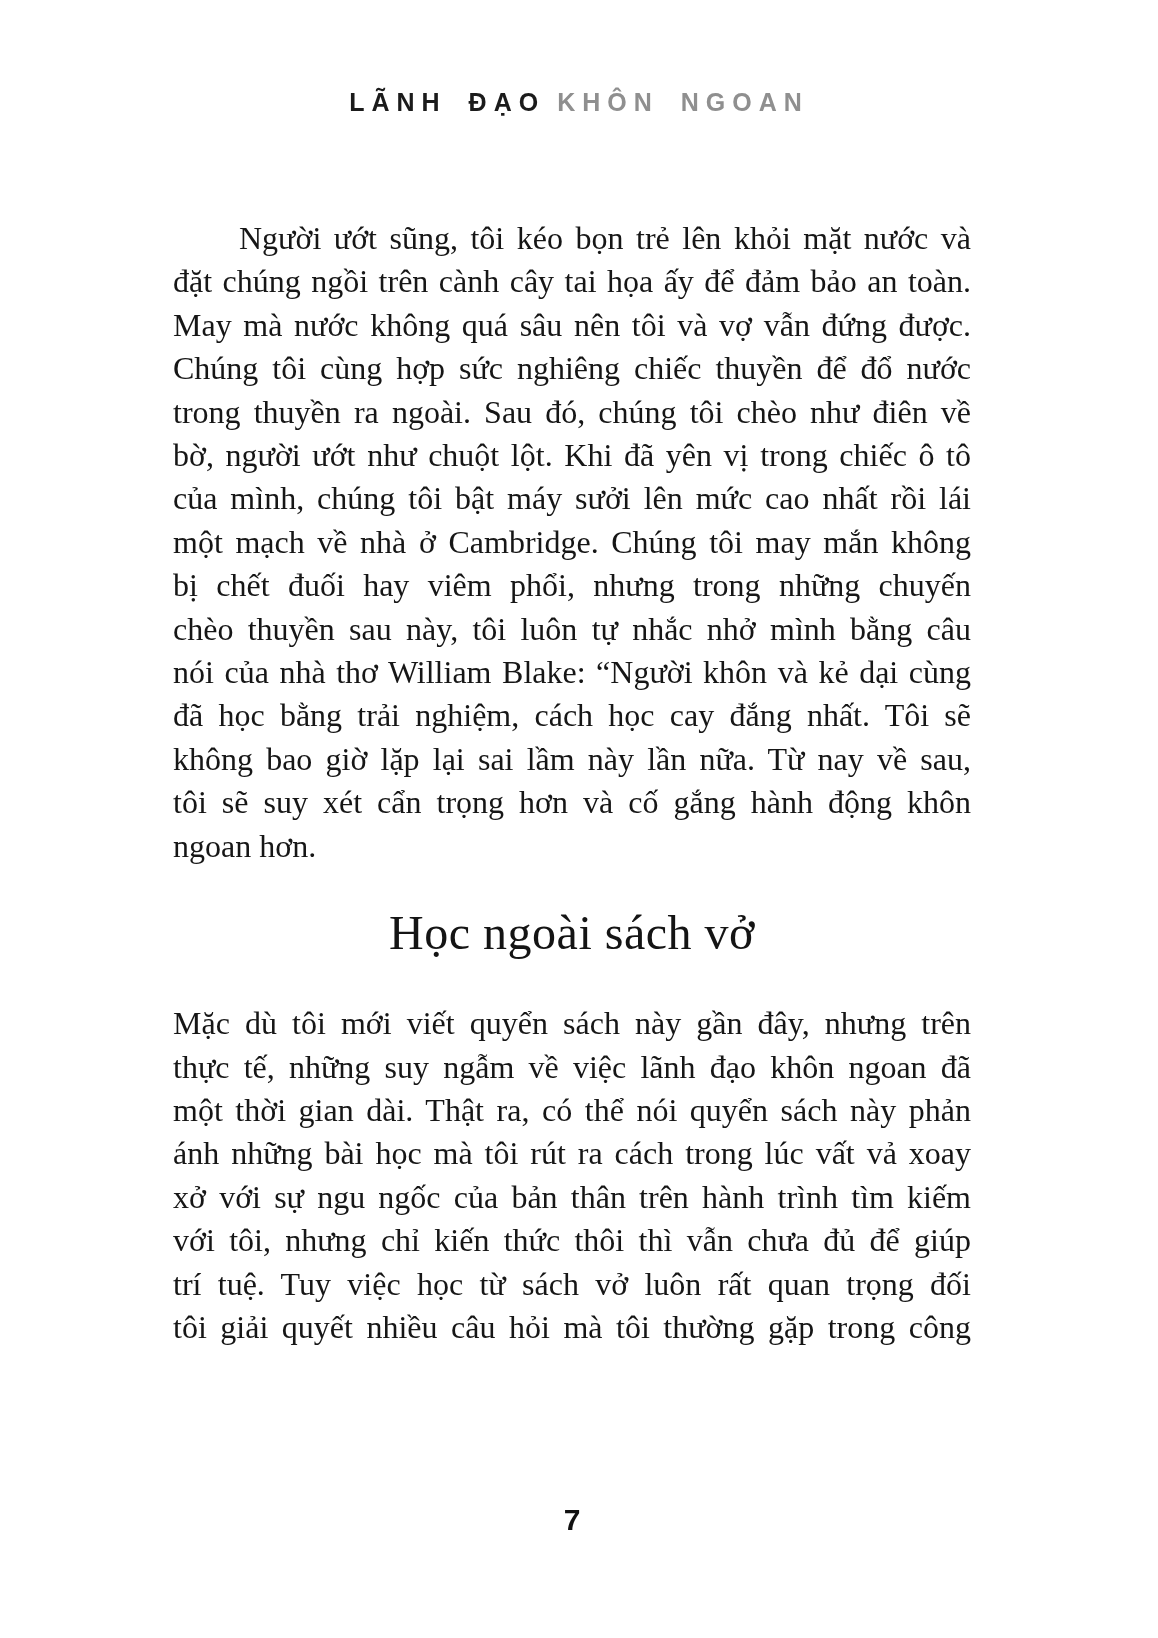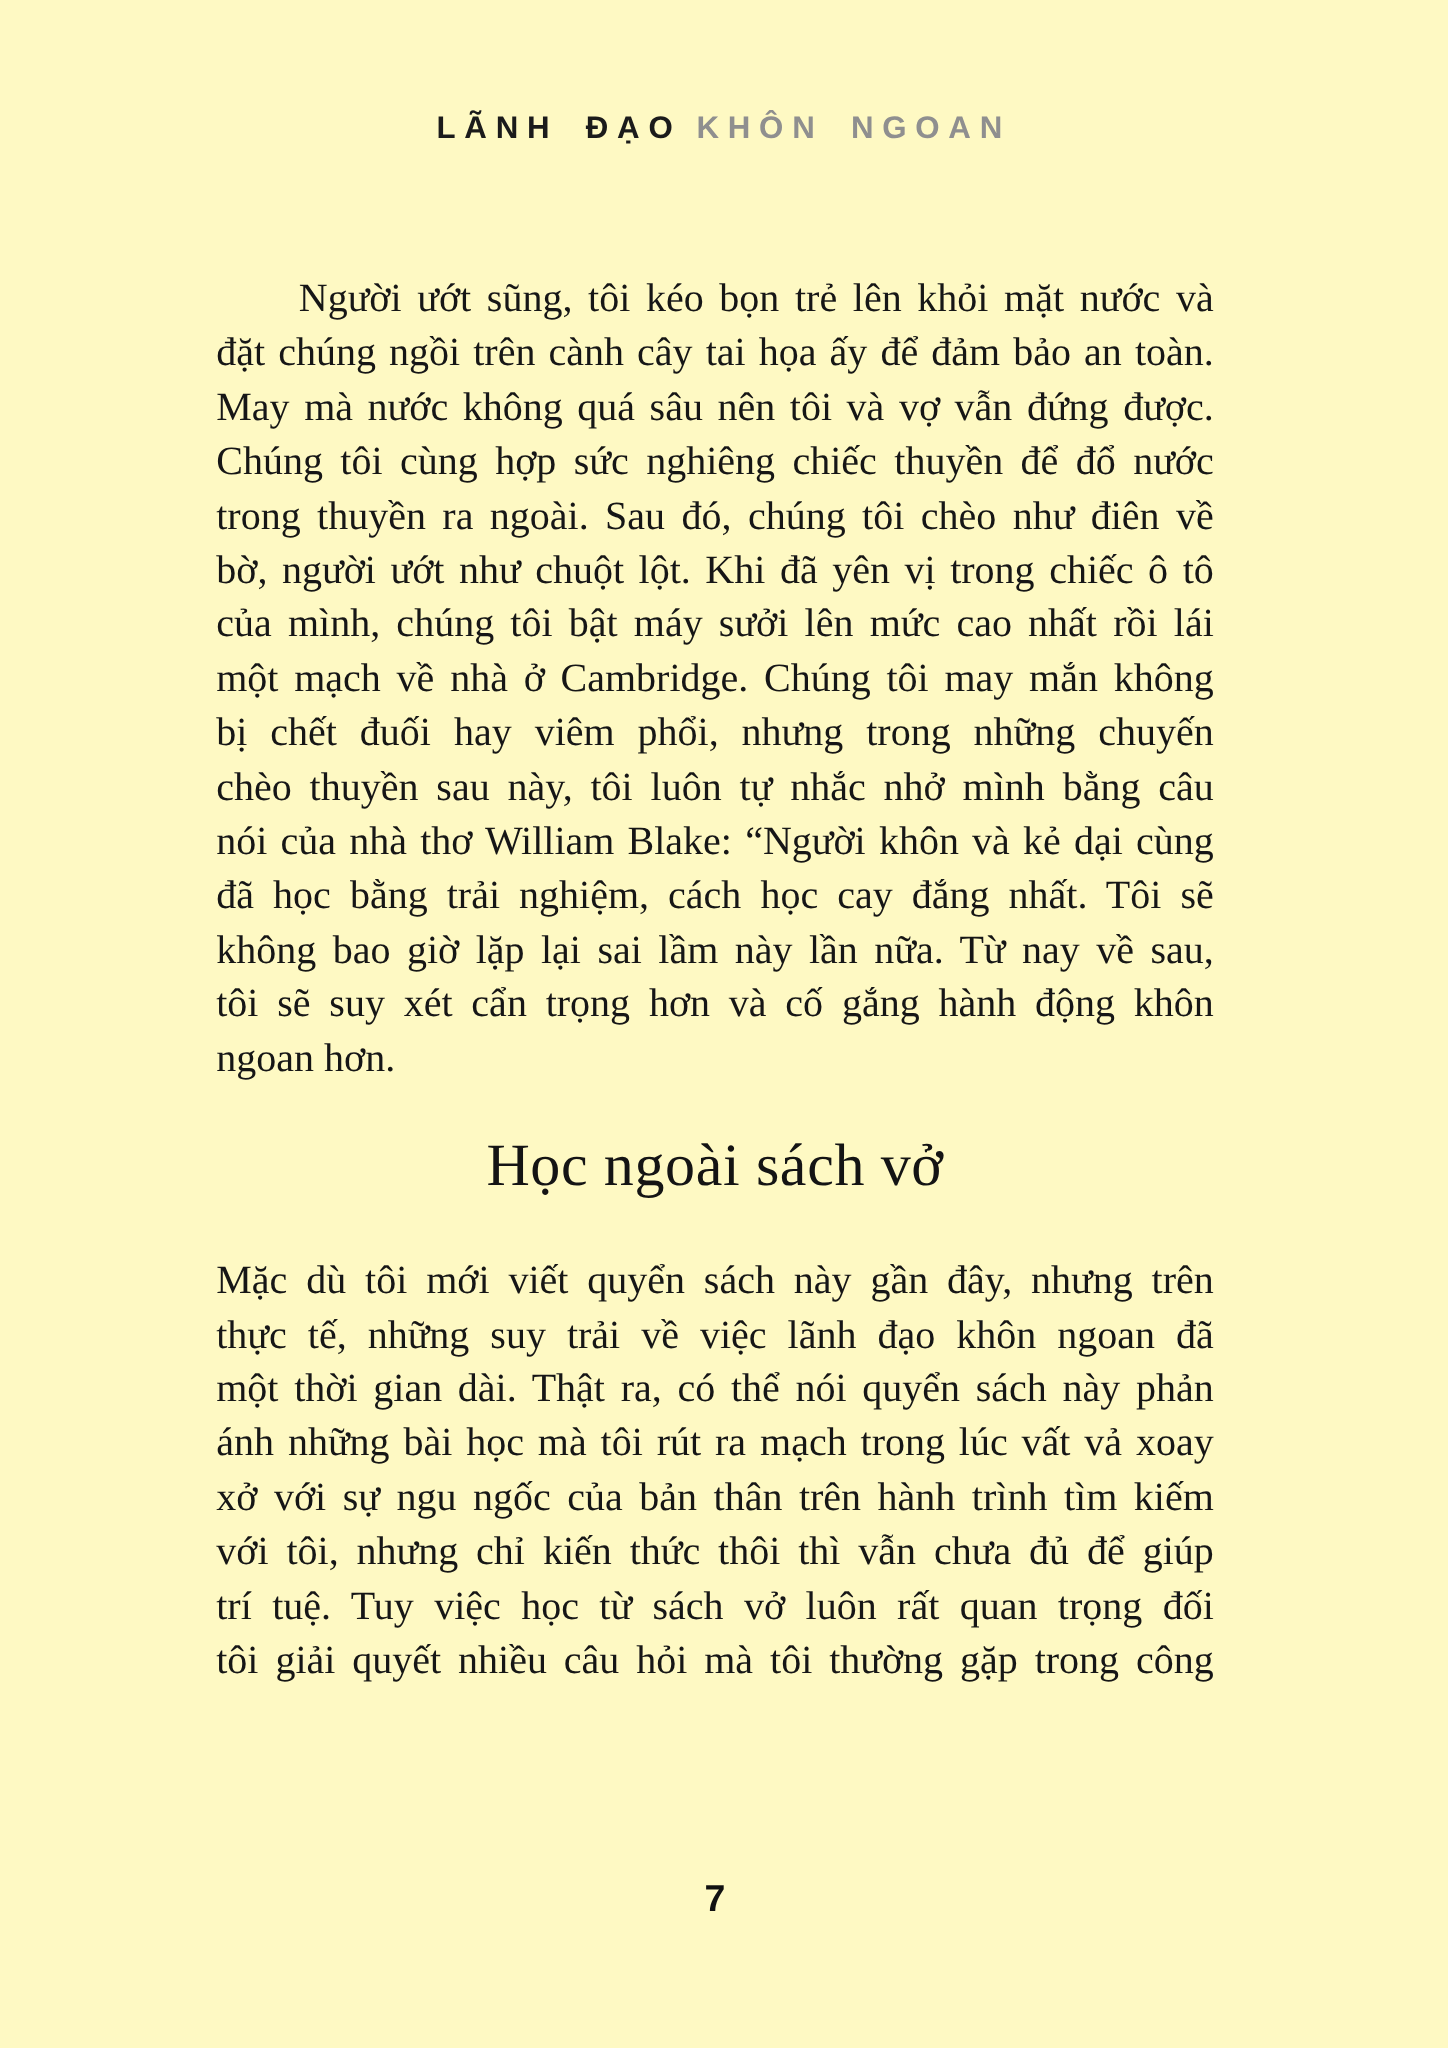--- a/index.html
+++ b/index.html
@@ -1,21 +1,21 @@
 <!DOCTYPE html>
 <html lang="vi"><head>
 <meta charset="utf-8">
 <style>
   html, body { margin: 0; padding: 0; background: #e9e9e9; }
   .page {
     position: relative;
     width: 1158px;
     height: 1638px;
     margin: 0 auto;
-    background: #fef9c3;
+    background: #ffffff;
     font-family: "Liberation Serif", "DejaVu Serif", serif;
     color: #161616;
     overflow: hidden;
   }
   .running-header {
     position: absolute;
     top: 88px;
     left: 0;
     right: 0;
     text-align: center;
@@ -93,23 +93,23 @@
       <div class="line">đã học bằng trải nghiệm, cách học cay đắng nhất. Tôi sẽ</div>
       <div class="line">không bao giờ lặp lại sai lầm này lần nữa. Từ nay về sau,</div>
       <div class="line">tôi sẽ suy xét cẩn trọng hơn và cố gắng hành động khôn</div>
       <div class="line last-left">ngoan hơn.</div>
     </div>
 
     <h1 class="section-heading">Học ngoài sách vở</h1>
 
     <div class="para">
       <div class="line">Mặc dù tôi mới viết quyển sách này gần đây, nhưng trên</div>
-      <div class="line">thực tế, những suy trải về việc lãnh đạo khôn ngoan đã</div>
+      <div class="line">thực tế, những suy ngẫm về việc lãnh đạo khôn ngoan đã</div>
       <div class="line">một thời gian dài. Thật ra, có thể nói quyển sách này phản</div>
-      <div class="line">ánh những bài học mà tôi rút ra mạch trong lúc vất vả xoay</div>
+      <div class="line">ánh những bài học mà tôi rút ra cách trong lúc vất vả xoay</div>
       <div class="line">xở với sự ngu ngốc của bản thân trên hành trình tìm kiếm</div>
       <div class="line">với tôi, nhưng chỉ kiến thức thôi thì vẫn chưa đủ để giúp</div>
       <div class="line">trí tuệ. Tuy việc học từ sách vở luôn rất quan trọng đối</div>
       <div class="line">tôi giải quyết nhiều câu hỏi mà tôi thường gặp trong công</div>
     </div>
 
   </div>
 
   <div class="page-number">7</div>
 

